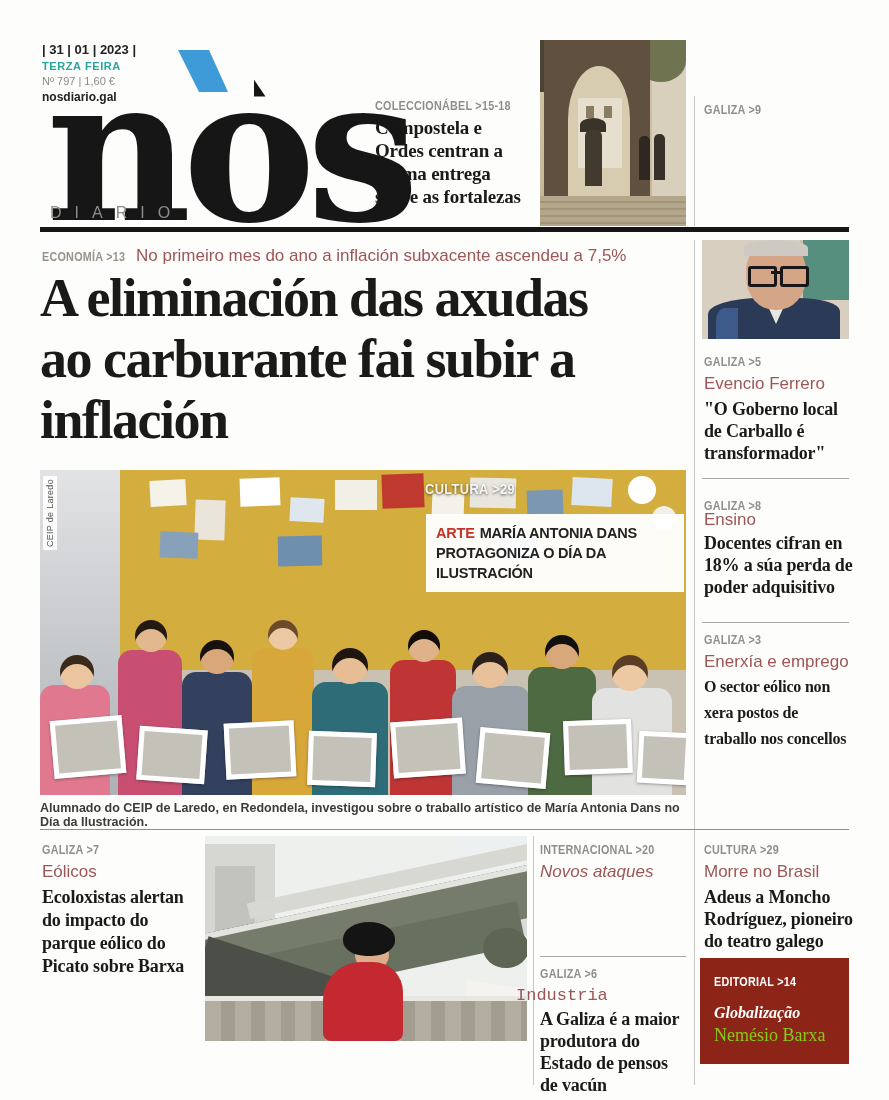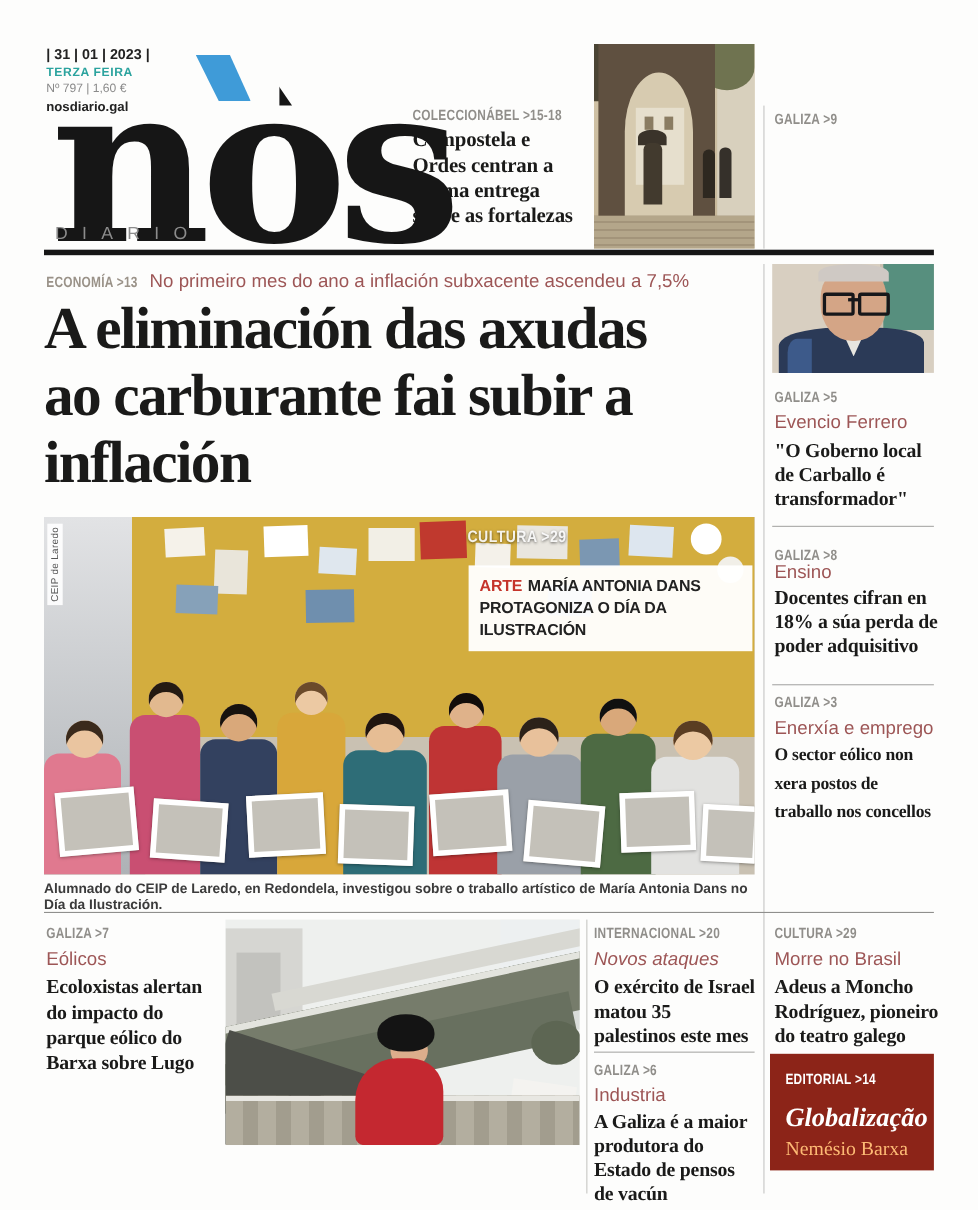--- a/index.html
+++ b/index.html
@@ -175,21 +175,21 @@
     <div class="abs credit-v" style="left:3px;top:6px;">CEIP de Laredo</div>
   </div>
 
   <div class="abs cap" style="left:40px;top:801px;width:646px;">Alumnado do CEIP de Laredo, en Redondela, investigou sobre o traballo artístico de María Antonia Dans no Día da Ilustración.</div>
   <div class="abs hline" style="left:40px;top:829px;width:809px;background:#8f8f8d;"></div>
 
   <div class="abs" style="left:42px;top:840px;">
     <span class="lbl" style="display:inline-block;">GALIZA &gt;7</span>
   </div>
   <div class="abs kick" style="left:42px;top:862px;">Eólicos</div>
-  <div class="abs hl hl-s" style="left:42px;top:886px;width:158px;line-height:23px;">Ecoloxistas alertan do impacto do parque eólico do Barxa sobre Lugo</div>
+  <div class="abs hl hl-s" style="left:42px;top:886px;width:158px;line-height:23px;">Ecoloxistas alertan do impacto do parque eólico do Picato sobre Barxa</div>
 
   <div class="abs photo" style="left:205px;top:836px;width:322px;height:205px;background:#eef0ee;">
     <div class="abs" style="left:0;top:8px;width:70px;height:130px;background:#d6d6d2;"></div>
     <div class="abs" style="left:10px;top:30px;width:40px;height:110px;background:#c2c2be;"></div>
     <div class="abs" style="left:250px;top:0;width:72px;height:95px;background:#edf0f1;"></div>
     <div class="abs" style="left:298px;top:40px;width:24px;height:60px;background:#d9dcd9;"></div>
     <div class="abs" style="left:40px;top:34px;width:320px;height:16px;background:#d8d8d2;transform:rotate(-12deg);"></div>
     <div class="abs" style="left:-10px;top:62px;width:360px;height:52px;background:#767c6b;box-shadow:inset 0 6px 0 #e3e4de;transform:rotate(-12deg);"></div>
     <div class="abs" style="left:-20px;top:100px;width:340px;height:44px;background:#68705f;transform:rotate(-12deg);"></div>
     <div class="abs" style="left:-15px;top:118px;width:130px;height:100px;background:#4c4e48;transform:rotate(18deg);"></div>
@@ -201,33 +201,32 @@
     <div class="abs" style="left:150px;top:103px;width:34px;height:32px;background:#dcae8c;border-radius:50%;"></div>
     <div class="abs" style="left:138px;top:86px;width:52px;height:34px;background:#141414;border-radius:50% 50% 45% 45%;"></div>
     <div class="abs" style="left:118px;top:126px;width:80px;height:79px;background:#c42830;border-radius:38px 30px 8px 8px;"></div>
   </div>
 
   <div class="abs vline" style="left:533px;top:836px;height:249px;"></div>
   <div class="abs" style="left:540px;top:840px;">
     <span class="lbl" style="display:inline-block;">INTERNACIONAL &gt;20</span>
   </div>
   <div class="abs kick" style="left:540px;top:862px;font-style:italic;">Novos ataques</div>
-  <div class="abs hl hl-s" style="left:540px;top:886px;width:148px;">O exército de Israel matou 35 palestinos este mes</div>
   <div class="abs hline" style="left:540px;top:956px;width:146px;"></div>
   <div class="abs" style="left:540px;top:964px;">
     <span class="lbl" style="display:inline-block;">GALIZA &gt;6</span>
   </div>
-  <div class="abs kick" style="left:540px;top:986px;">Industria</div>
+  <div class="abs kick" style="left:516px;top:986px;font-family:Liberation Mono, monospace;">Industria</div>
   <div class="abs hl hl-s" style="left:540px;top:1008px;width:148px;">A Galiza é a maior produtora do Estado de pensos de vacún</div>
 
   <div class="abs" style="left:704px;top:840px;">
     <span class="lbl" style="display:inline-block;">CULTURA &gt;29</span>
   </div>
   <div class="abs kick" style="left:704px;top:862px;">Morre no Brasil</div>
   <div class="abs hl hl-s" style="left:704px;top:886px;width:150px;">Adeus a Moncho Rodríguez, pioneiro do teatro galego</div>
 
   <div class="abs" style="left:700px;top:958px;width:149px;height:106px;background:#8c2418;padding:14px 0 0 14px;box-sizing:border-box;">
     <span class="lbl lbl-w" style="display:inline-block;">EDITORIAL &gt;14</span>
-    <div class="hl" style="font-size:24px;font-style:italic;color:#ffffff;margin-top:14px;">Globalização</div>
-    <div style="font-family:'Liberation Serif',serif;font-size:18px;color:#fdba74;margin-top:3px;">Nemésio Barxa</div>
+    <div class="hl" style="font-size:16px;font-style:italic;color:#ffffff;margin-top:14px;">Globalização</div>
+    <div style="font-family:'Liberation Serif',serif;font-size:18px;color:#84cc16;margin-top:3px;">Nemésio Barxa</div>
   </div>
 
 </div>
 
 </body></html>

